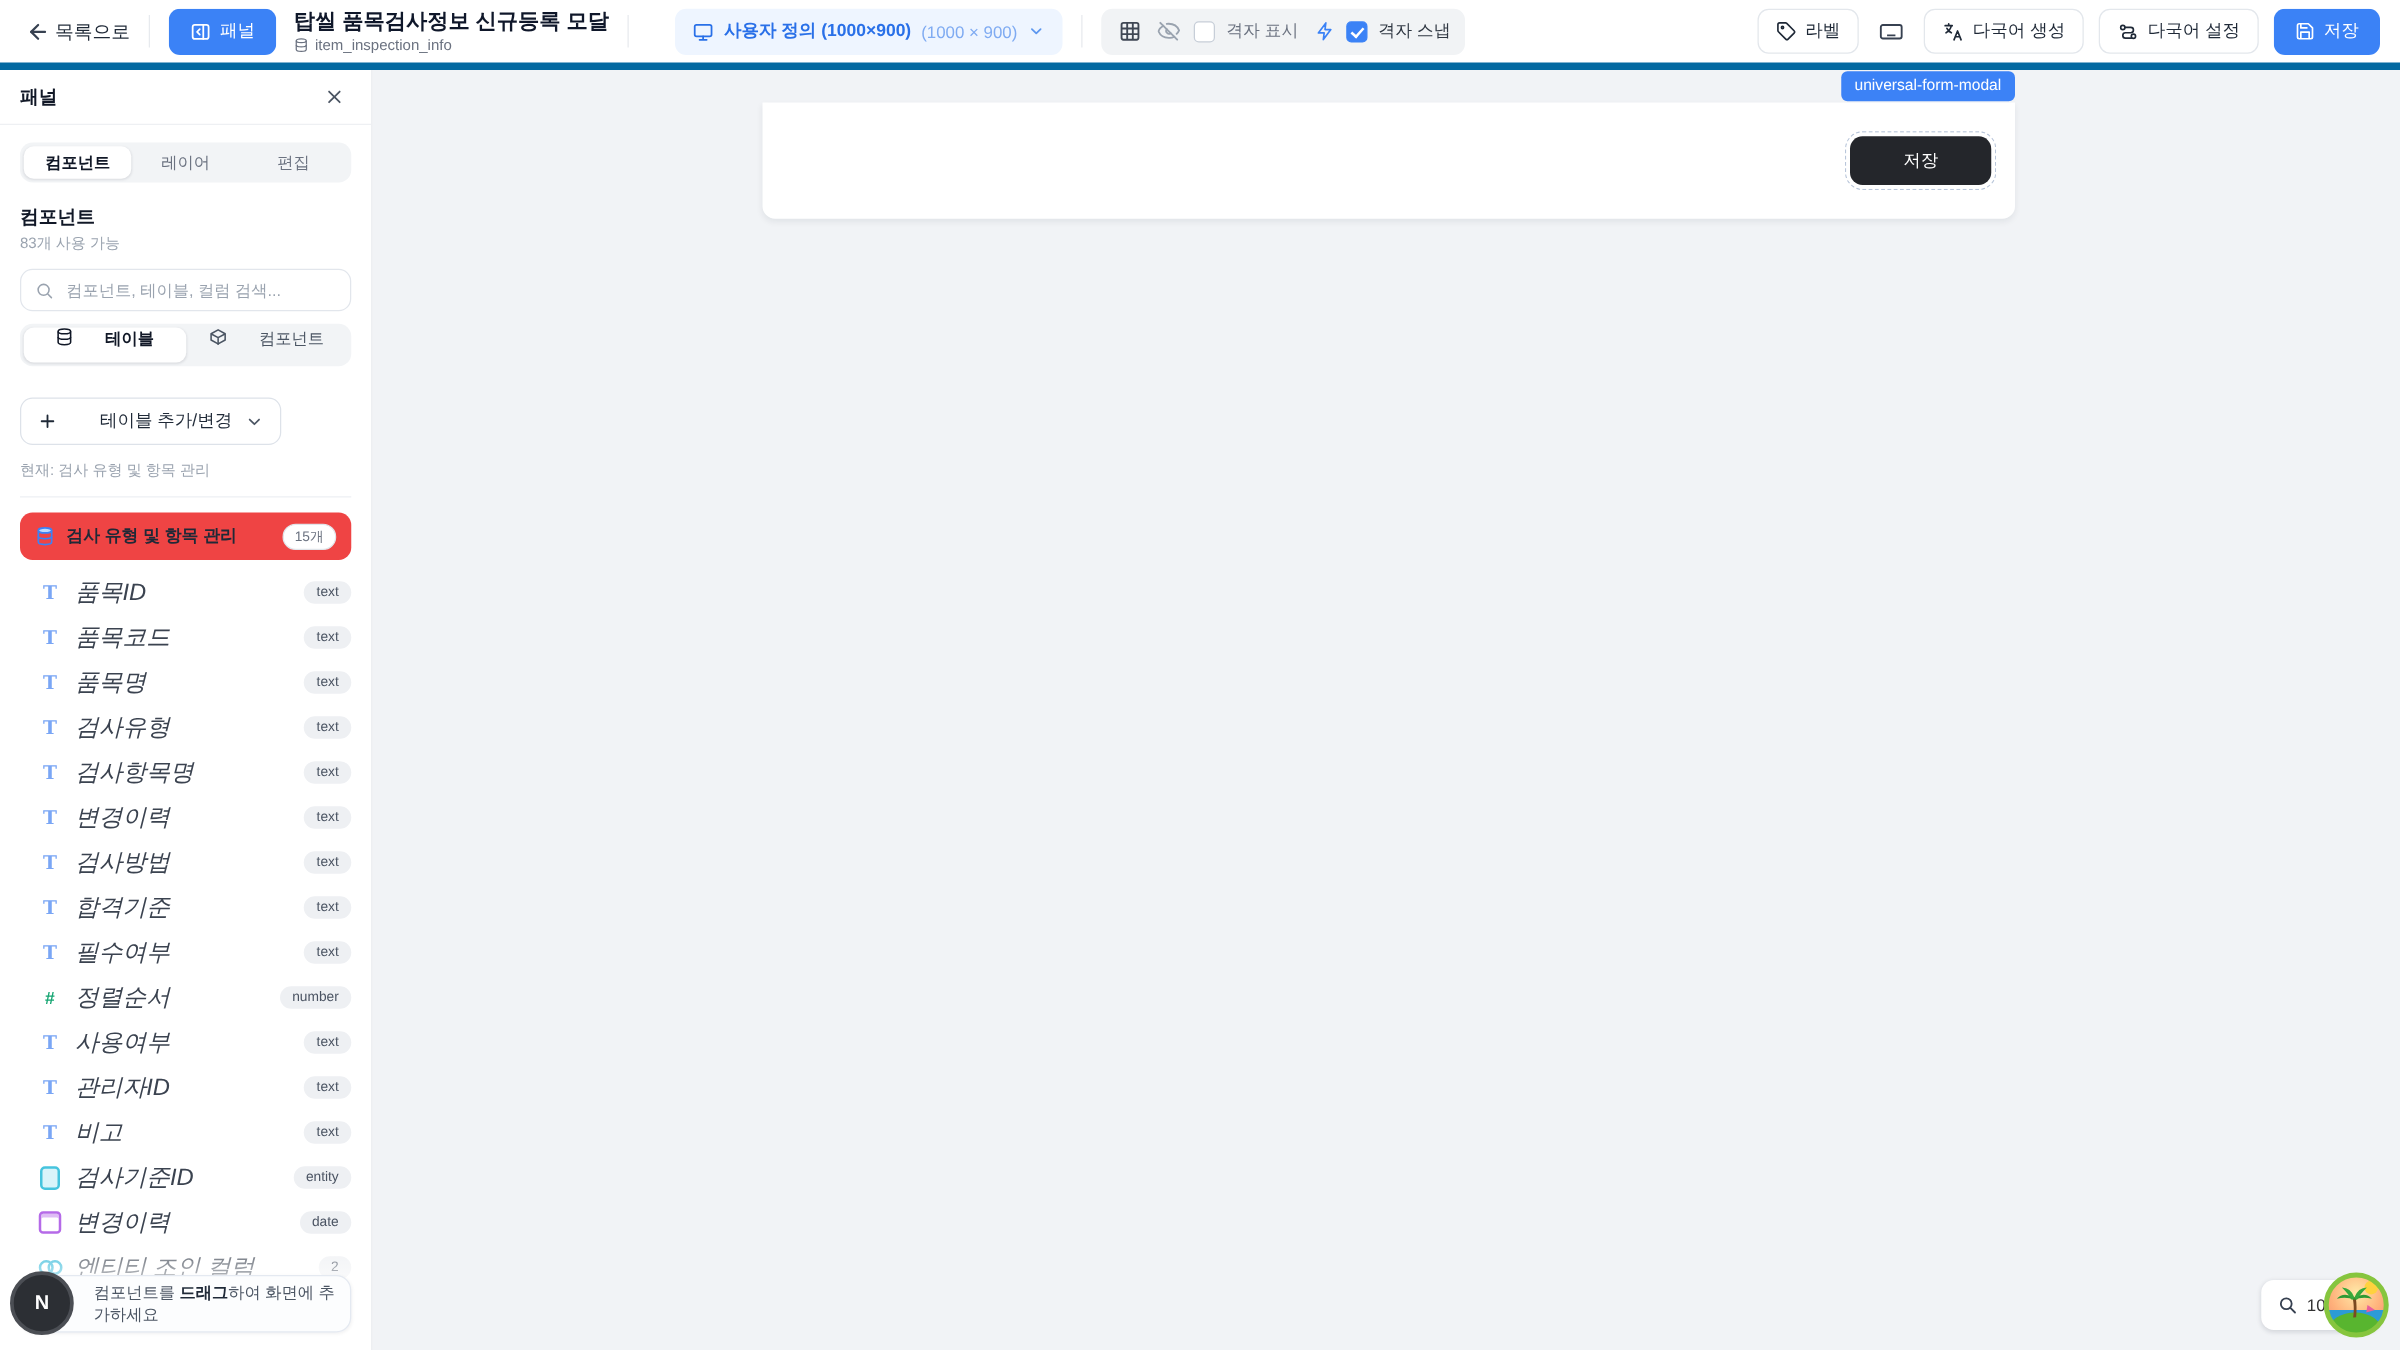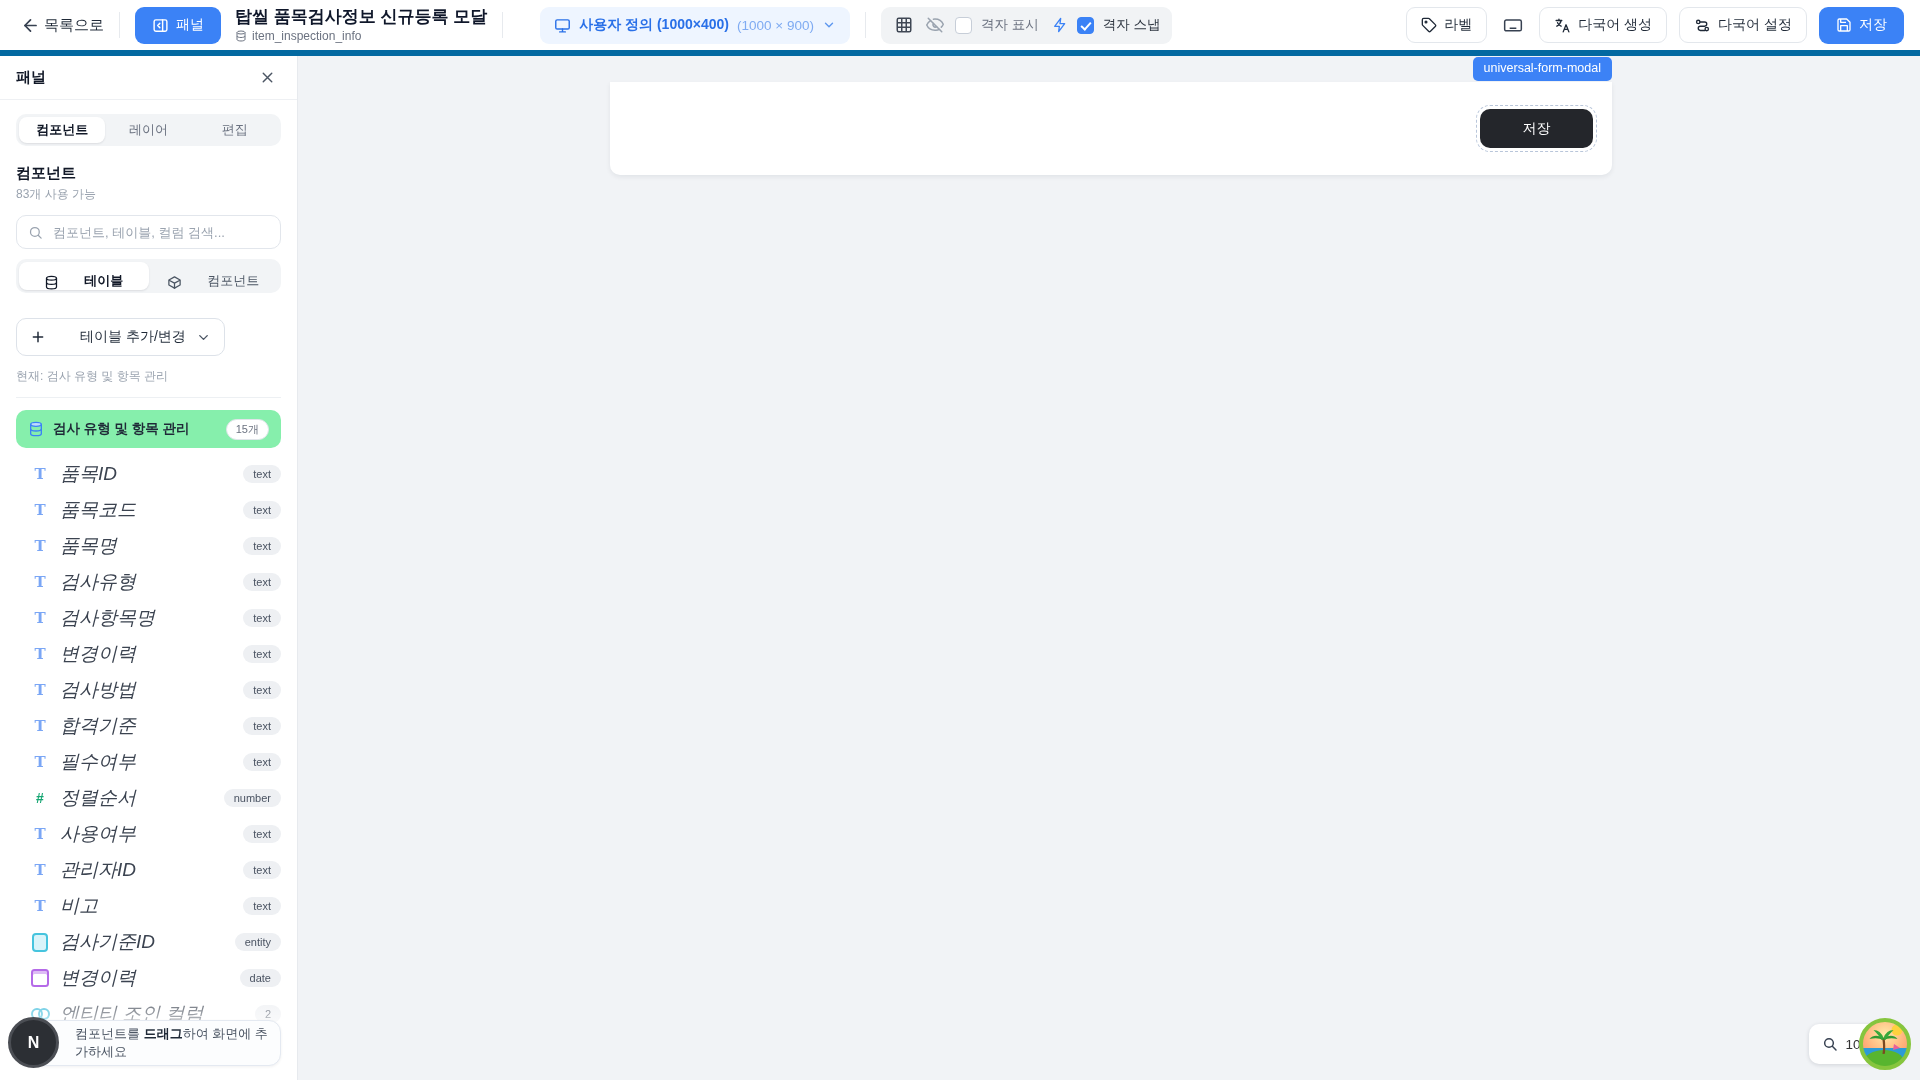--- a/index.html
+++ b/index.html
@@ -47,30 +47,30 @@
          font-size:13px; color:#6b7280; border-radius:8px; cursor:pointer; }
   .tab.active { background:#fff; color:#111827; font-weight:600; box-shadow:0 1px 2px rgba(15,23,42,.1); }
   .section-head { margin:18px 16px 0; }
   .section-title { font-size:15px; font-weight:700; color:#111827; }
   .section-count { font-size:12px; color:#9aa3af; margin-top:3px; }
   .search { margin:12px 16px 0; height:34px; border:1px solid #e2e6ec; border-radius:10px;
             display:flex; align-items:center; gap:8px; padding:0 11px; color:#9aa3af; background:#fff; }
   .search input { border:0; outline:0; flex:1; font-size:13px; color:#374151; font-family:inherit; background:transparent; }
   .search input::placeholder { color:#9aa3af; }
   .seg { margin:10px 16px 0; background:#f2f4f6; border-radius:10px; padding:3px; display:flex; }
-  .seg-btn { flex:1; height:28px; display:flex; align-items:flex-end; justify-content:center; gap:25px;
+  .seg-btn { flex:1; height:28px; display:flex; align-items:flex-start; justify-content:center; gap:25px;
              font-size:13px; color:#4b5563; border-radius:8px; cursor:pointer; }
   .seg-btn.active { background:#fff; font-weight:600; color:#111827; box-shadow:0 1px 2px rgba(15,23,42,.1); }
   .add-table { margin:25px 16px 0; height:38px; border:1px solid #dde2e9; border-radius:10px;
                display:flex; align-items:center; gap:10px; padding:0 13px; font-size:14px;
                color:#1f2937; background:#fff; cursor:pointer; }
   .add-table .grow { flex:1; text-align:left;padding-left:24px; }
   .current { margin:12px 16px 0; font-size:12px; color:#9aa3af; }
   .hr { margin:12px 16px 0; height:1px; background:#edf0f3; }
-  .group { margin:12px 16px 0; height:38px; background:#86efac; border-radius:10px;
+  .group { margin:12px 16px 0; height:38px; background:#ef4444; border-radius:10px;
            display:flex; align-items:center; gap:9px; padding:0 12px; cursor:pointer; }
   .group-name { font-size:13.5px; font-weight:700; color:#1f2937; flex:1; }
   .pill { font-size:11px; color:#6b7280; background:#fff; border:1px solid #e1e5ea;
           border-radius:999px; padding:2px 9px; white-space:nowrap; }
   .fields { margin-top:8px; }
   .frow { height:36px; display:flex; align-items:center; padding:0 16px 0 30px; gap:10px; cursor:grab; }
   .f-icon { width:20px; height:20px; display:flex; justify-content:center; align-items:center; flex:none; }
   .f-label { flex:1; font-size:19px; color:#3b4350;font-style:italic; }
   .f-badge { font-size:11px; color:#4a5362; background:#eef0f3; border-radius:999px; padding:3px 10px; }
   .icon-text::before { content:"T"; font-family:"DejaVu Serif","Liberation Serif",serif;
@@ -160,21 +160,21 @@
       </span>
     </div>
     <div class="vdiv"></div>
     <div class="size-pill">
       <span>
         <svg width="17" height="17" viewBox="0 0 24 24" fill="none" stroke="#2970e8" stroke-width="2" stroke-linecap="round">
             <rect x="2.5" y="4" width="19" height="13" rx="2"></rect>
             <path d="M8 21h8M12 17v4"></path>
           </svg>
       </span>
-      <span>사용자 정의 (1000×400)</span>
+      <span>사용자 정의 (1000×900)</span>
       <span class="size-dim">(1000 × 900)</span>
       <span>
         <svg width="14" height="14" viewBox="0 0 24 24" fill="none" stroke="#5d97ef" stroke-width="2.4" stroke-linecap="round" stroke-linejoin="round">
             <path d="M6 9l6 6 6-6"></path>
           </svg>
       </span>
     </div>
     <div class="vdiv"></div>
     <div class="grid-pill">
       <span class="iconbtn" style="width:22px;height:22px;">

